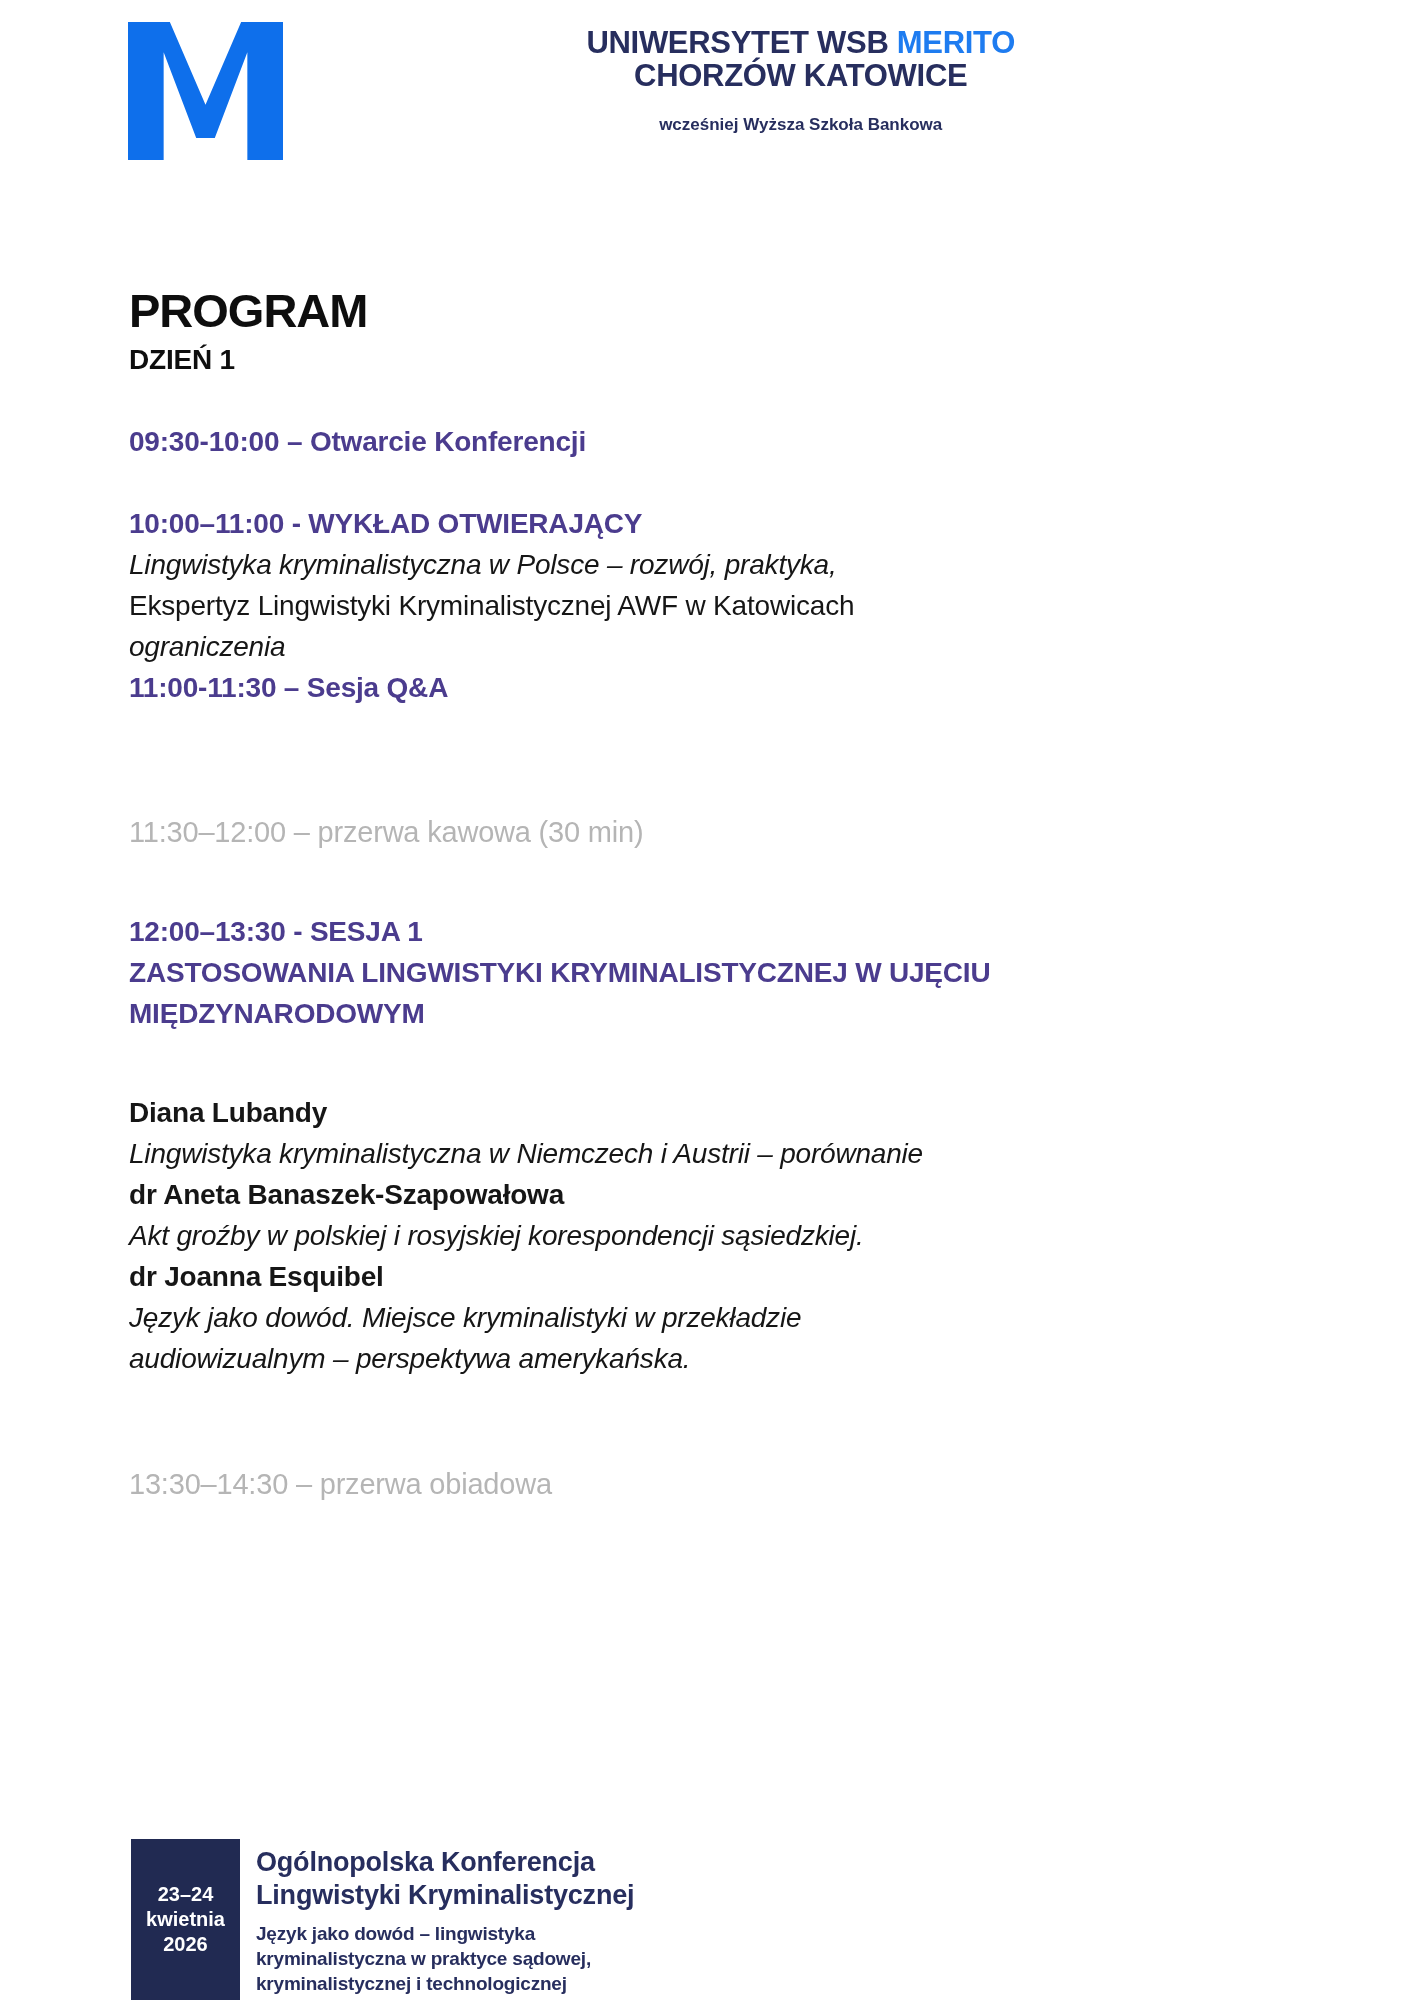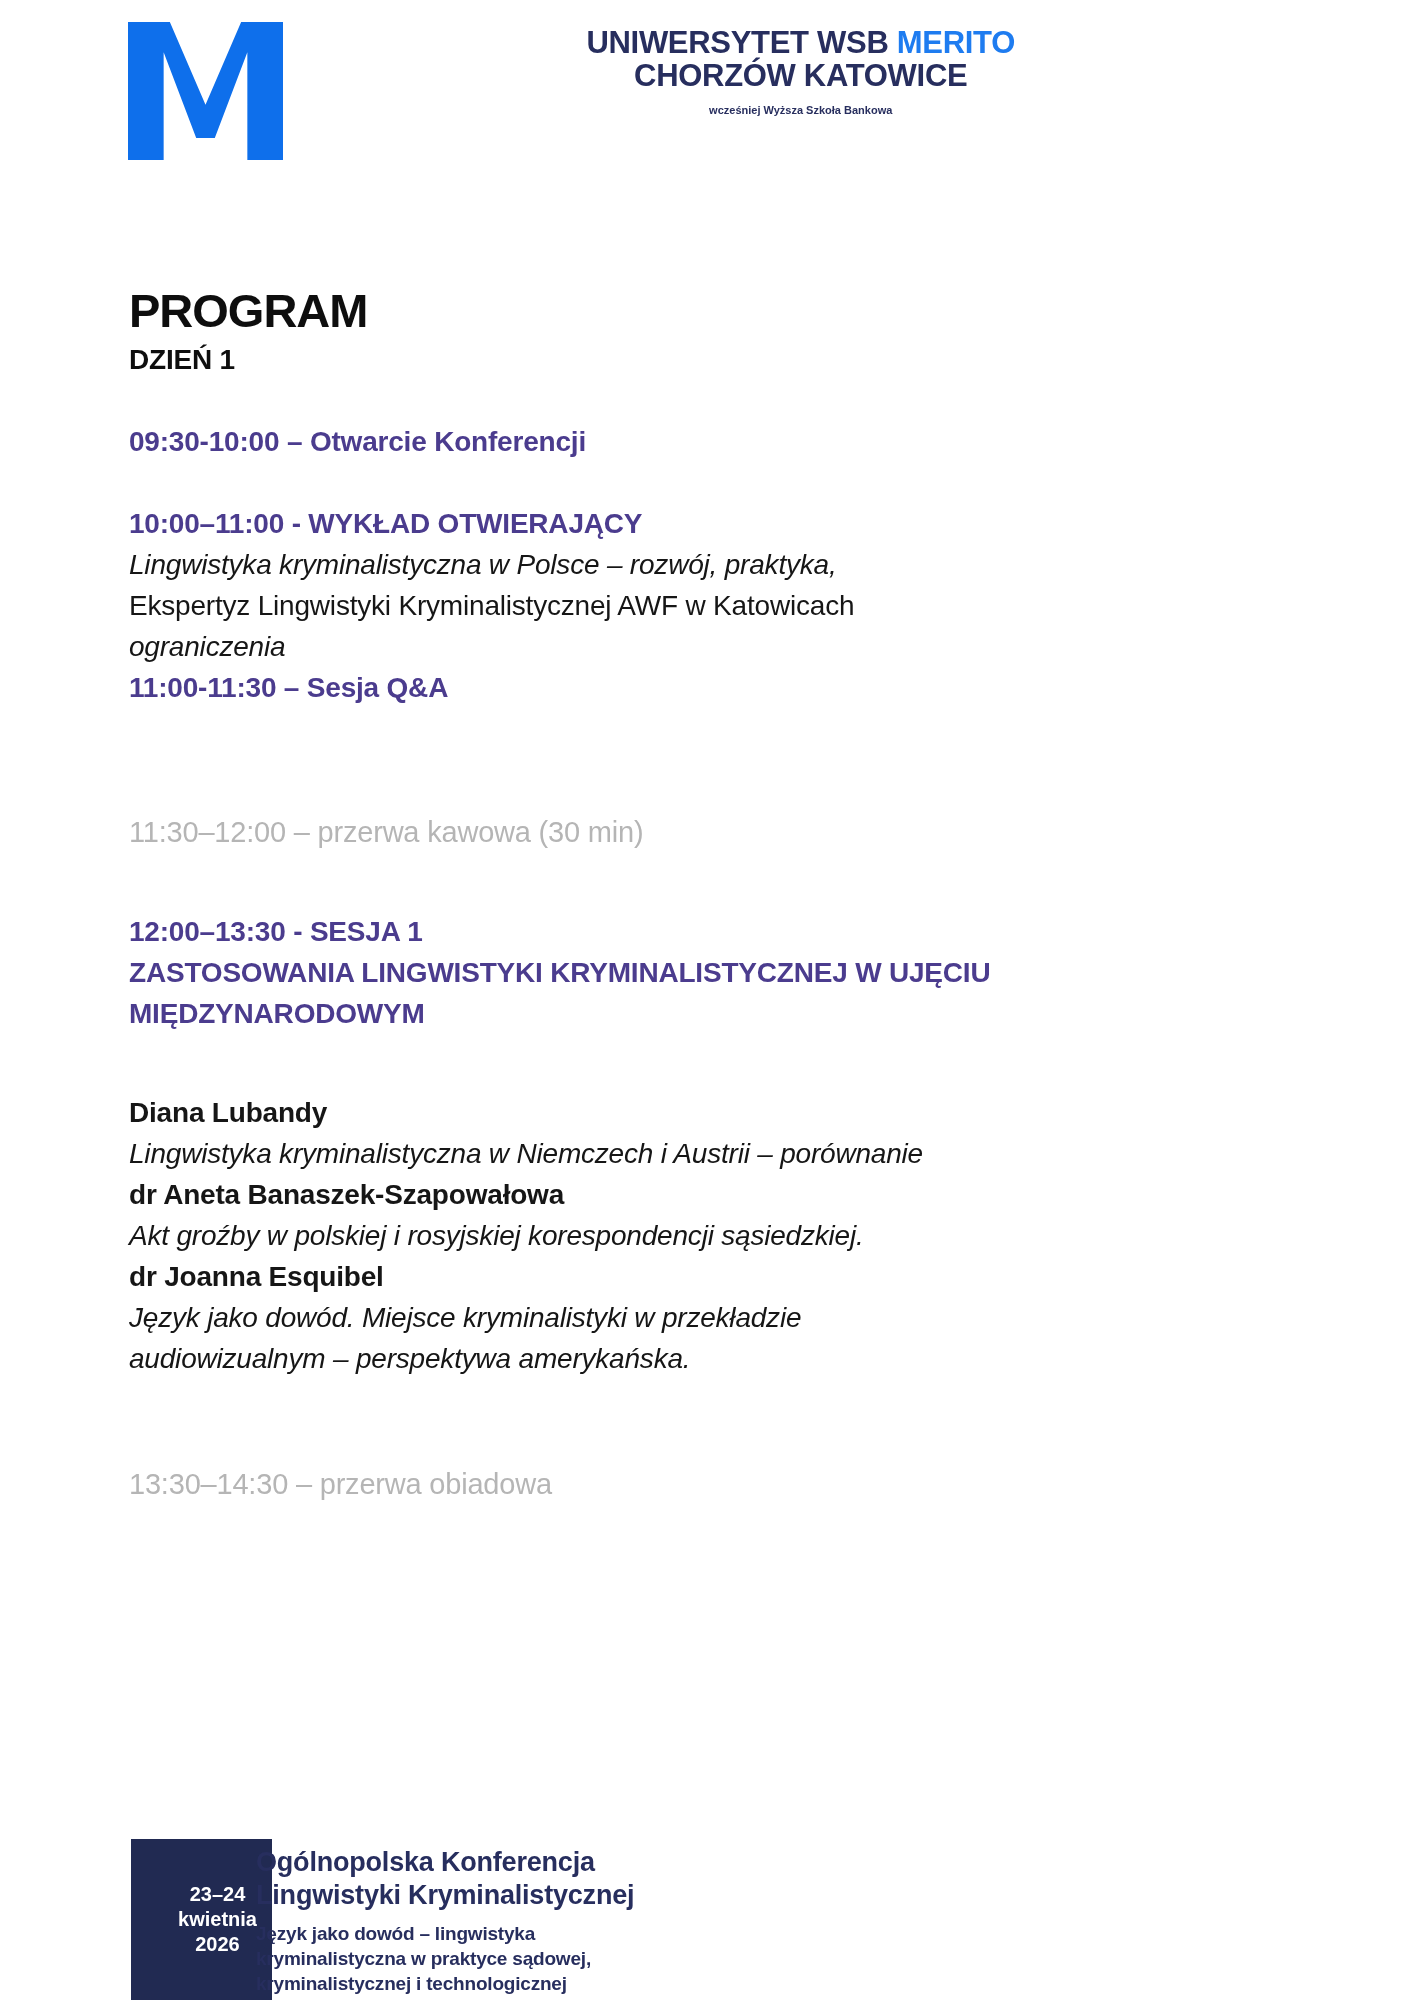--- a/index.html
+++ b/index.html
@@ -30,22 +30,22 @@
   .header-text{
     position:absolute;top:26px;right:399px;
     text-align:center;
     color:var(--navy);
     font-weight:800;
     font-size:31px;line-height:33px;
     letter-spacing:-0.3px;
   }
   .header-text .accent{color:var(--accent-blue);}
   .tagline{
-    margin-top:8px;
-    font-size:11px;line-height:20px;
+    margin-top:23px;
+    font-size:17px;line-height:20px;
     font-weight:700;
     color:var(--navy);
     letter-spacing:0;
   }
 
   
   .content{
     position:absolute;left:129px;top:283px;width:1180px;
   }
   .program-title{
@@ -71,21 +71,20 @@
   .s-talk{color:var(--text);font-weight:400;font-style:italic;}
   .s-break{color:var(--gray);font-weight:300;font-size:29px;}
 
   
   .footer-date-box{
     position:absolute;left:131px;top:1839px;width:109px;height:161px;
     background:var(--footer-navy);
     display:flex;flex-direction:column;justify-content:center;align-items:center;
     color:#ffffff;font-weight:700;font-size:20px;line-height:25px;
     text-align:center;
-    padding-left:32px;
   }
   .footer-text{
     position:absolute;left:256px;top:1846px;
     color:var(--navy);
   }
   .footer-title{
     font-size:27px;line-height:33px;font-weight:700;
     letter-spacing:-0.2px;
   }
   .footer-subtitle{

